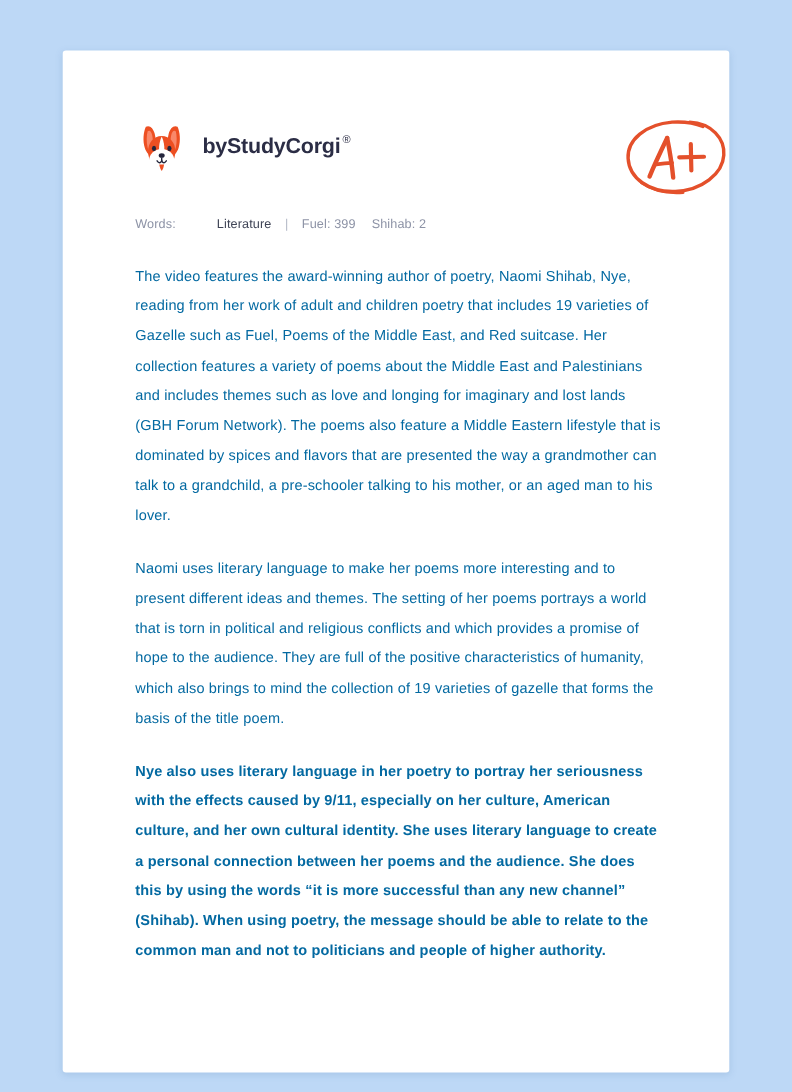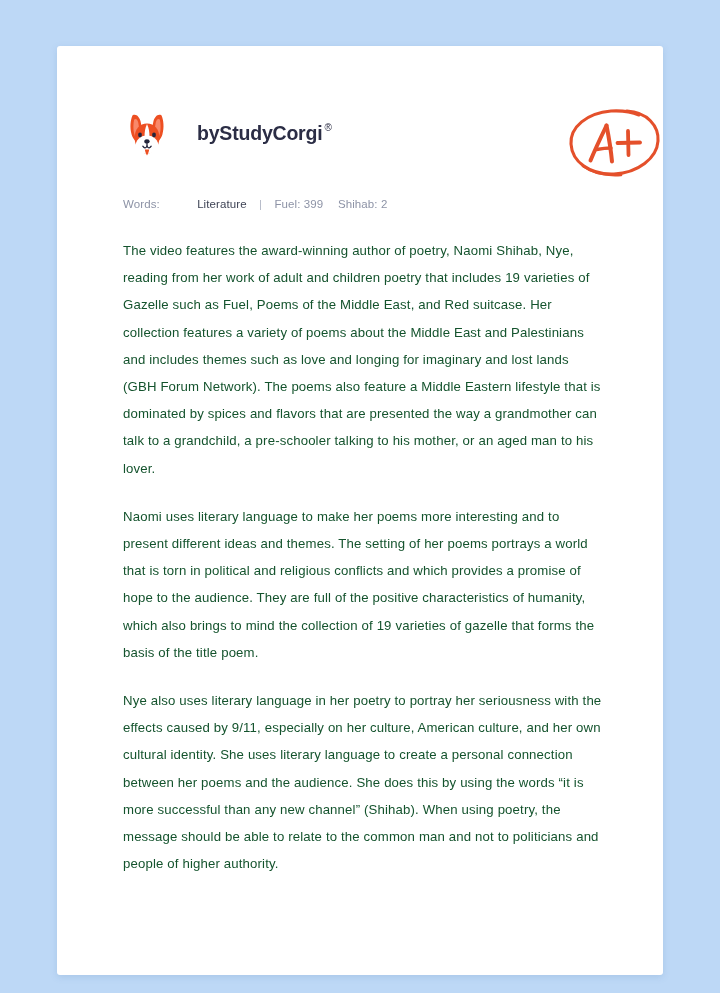--- a/index.html
+++ b/index.html
@@ -43,21 +43,21 @@
     align-items: center;
     height: 48px;
   }
   .brand-mark {
     width: 48px;
     height: 48px;
     flex: 0 0 48px;
     display: block;
   }
   .brand-text {
-    margin-left: 26px;
+    margin-left: 13px;
     font-size: 19.5px;
     font-weight: bold;
     color: #2b2d45;
     letter-spacing: -0.2px;
     white-space: nowrap;
     line-height: 1;
     display: flex;
     align-items: flex-start;
   }
   .brand-reg {
@@ -114,25 +114,26 @@
     width: 8px;
   }
 
   .doc-paragraphs {
     margin-top: 27px;
   }
   .doc-paragraphs p {
     margin: 0 0 21px 0;
     font-size: 13.2px;
     line-height: 27.2px;
-    color: #14532d;
+    color: #0369a1;
     letter-spacing: 0.15px;
   }
   .doc-paragraphs p:last-child {
     margin-bottom: 16px;
+    font-weight: bold;
   }
 </style>
 </head>
 <body>
 
 <div id="page-sheet">
 
   <div class="doc-header">
 
     <a class="brand">

